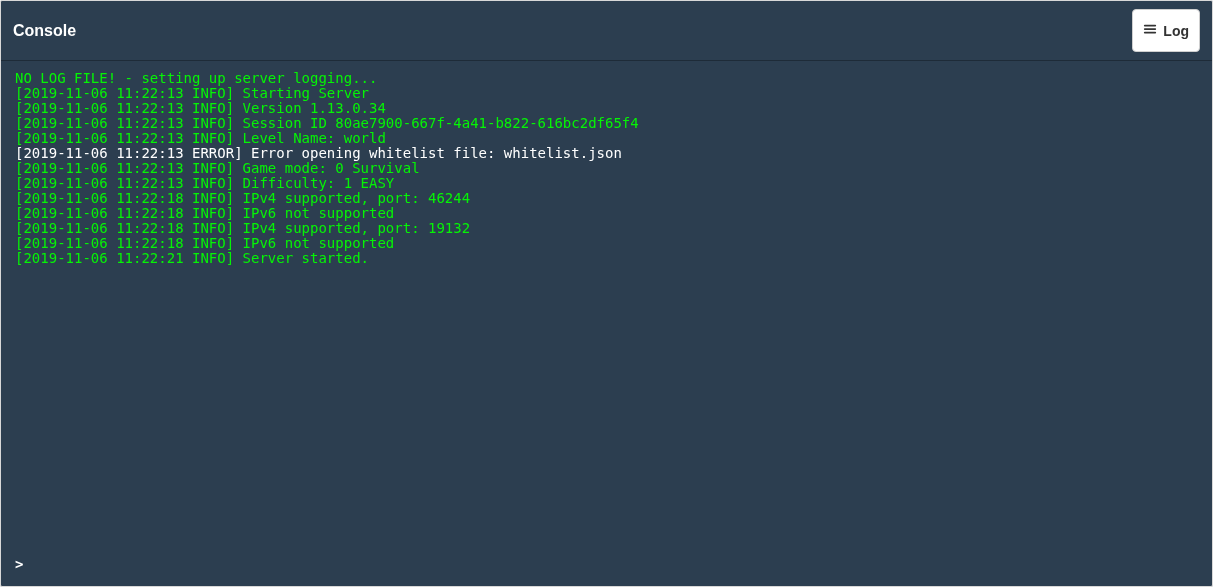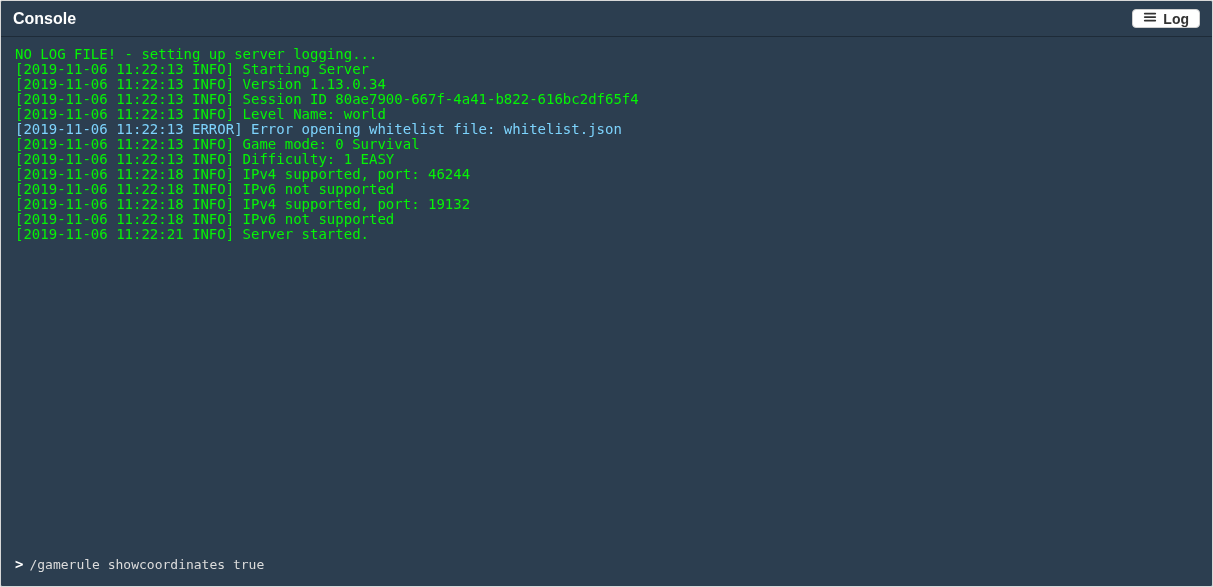--- a/index.html
+++ b/index.html
@@ -32,21 +32,21 @@
     }
     .header-title {
       color: #ffffff;
       font-weight: 700;
       font-size: 16px;
     }
     .log-button {
       background: #ffffff;
       border: 1px solid #cfcfcf;
       border-radius: 4px;
-      padding: 0 10px;
+      padding: 12px 10px;
       display: flex;
       align-items: center;
       gap: 6px;
       font-size: 14px;
       font-weight: 700;
       color: #333;
       cursor: pointer;
     }
     .log-button svg {
       width: 14px;
@@ -59,21 +59,21 @@
       font-family: "Consolas", "Menlo", "DejaVu Sans Mono", "Courier New", monospace;
       font-size: 14px;
       line-height: 15px;
       color: #05f405;
       white-space: pre;
     }
     .console-line {
       display: block;
     }
     .console-line.error {
-      color: #7dd3fc;
+      color: #ffffff;
     }
     .input-row {
       display: flex;
       align-items: center;
       padding: 8px 14px 14px 14px;
       gap: 6px;
       font-family: "Consolas", "Menlo", "DejaVu Sans Mono", "Courier New", monospace;
     }
     .prompt-caret {
       color: #ffffff;
@@ -105,15 +105,14 @@
         </svg>
       </span>
       <span>Log</span>
     </button>
   </div>
 
   <div class="console-body" id="console-body"><span class="console-line">NO LOG FILE! - setting up server logging...</span><span class="console-line">[2019-11-06 11:22:13 INFO] Starting Server</span><span class="console-line">[2019-11-06 11:22:13 INFO] Version 1.13.0.34</span><span class="console-line">[2019-11-06 11:22:13 INFO] Session ID 80ae7900-667f-4a41-b822-616bc2df65f4</span><span class="console-line">[2019-11-06 11:22:13 INFO] Level Name: world</span><span class="console-line error">[2019-11-06 11:22:13 ERROR] Error opening whitelist file: whitelist.json</span><span class="console-line">[2019-11-06 11:22:13 INFO] Game mode: 0 Survival</span><span class="console-line">[2019-11-06 11:22:13 INFO] Difficulty: 1 EASY</span><span class="console-line">[2019-11-06 11:22:18 INFO] IPv4 supported, port: 46244</span><span class="console-line">[2019-11-06 11:22:18 INFO] IPv6 not supported</span><span class="console-line">[2019-11-06 11:22:18 INFO] IPv4 supported, port: 19132</span><span class="console-line">[2019-11-06 11:22:18 INFO] IPv6 not supported</span><span class="console-line">[2019-11-06 11:22:21 INFO] Server started.</span></div>
 
   <div class="input-row">
     <span class="prompt-caret">&gt;</span>
-    <input class="command-input" type="text" value="/gamerule showcoordinates true" style="">
   </div>
 </div>
 
 </body></html>

